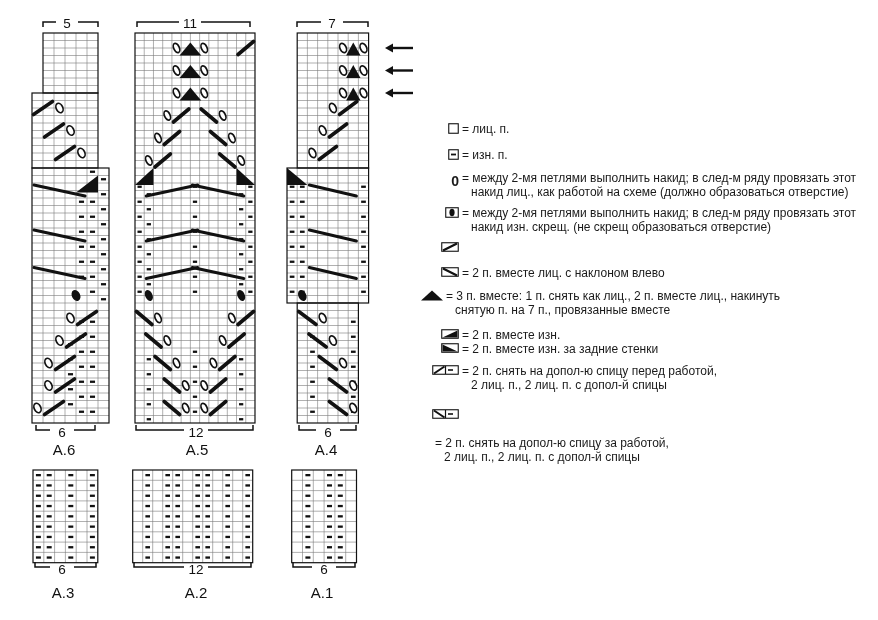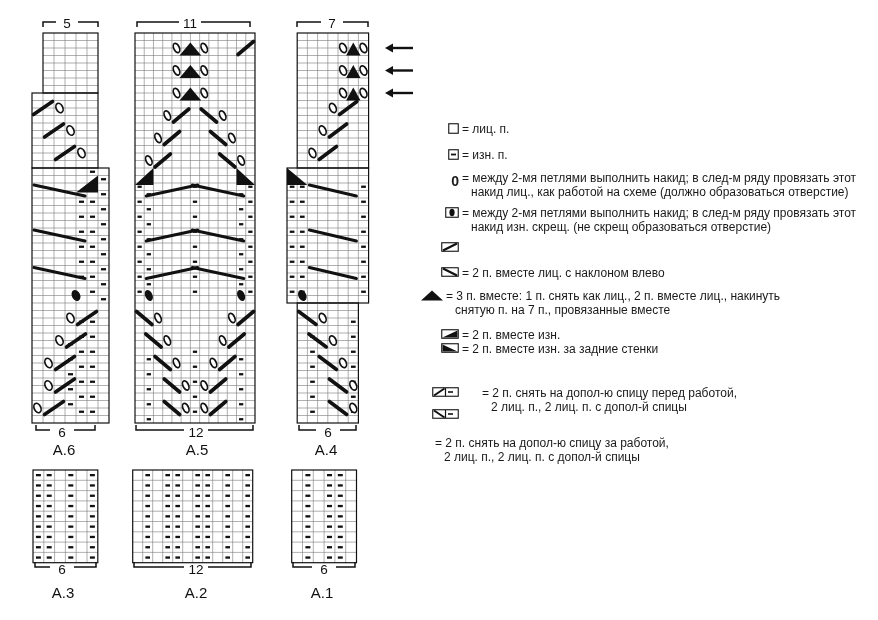--- a/index.html
+++ b/index.html
@@ -745,21 +745,21 @@
       </div>
       <div class="legend-item" style="top: 342px; left: 432px;">
         <span class="glyph"><svg width="18" height="10" style="vertical-align:top">
             <rect x="0.75" y="0.75" width="16.5" height="8.5" fill="#fff" stroke="#111111" stroke-width="1.1"></rect>
             <polygon points="1.5,1.5 1.5,8.5 16.5,8.5" fill="#111111"></polygon>
           </svg></span>
         <span class="txt">
           <div>= 2 п. вместе изн. за задние стенки</div>
         </span>
       </div>
-      <div class="legend-item" style="top: 386px; left: 432px; gap: 20px;">
+      <div class="legend-item" style="top: 364px; left: 432px;">
         <span class="glyph"><svg width="27" height="10" style="vertical-align:top">
             <rect x="0.75" y="0.75" width="25.5" height="8.5" fill="#fff" stroke="#111111" stroke-width="1.1"></rect>
             <line x1="13.5" y1="1" x2="13.5" y2="9" stroke="#111111" stroke-width="1.2"></line>
             <line x1="12.5" y1="1.5" x2="2" y2="8.5" stroke="#111111" stroke-width="2"></line>
             <line x1="16" y1="5" x2="21" y2="5" stroke="#111111" stroke-width="1.6"></line>
           </svg></span>
         <span class="txt">
           <div>= 2 п. снять на допол-ю спицу перед работой,</div>
           <div class="l2">2 лиц. п., 2 лиц. п. с допол-й спицы</div>
         </span>

